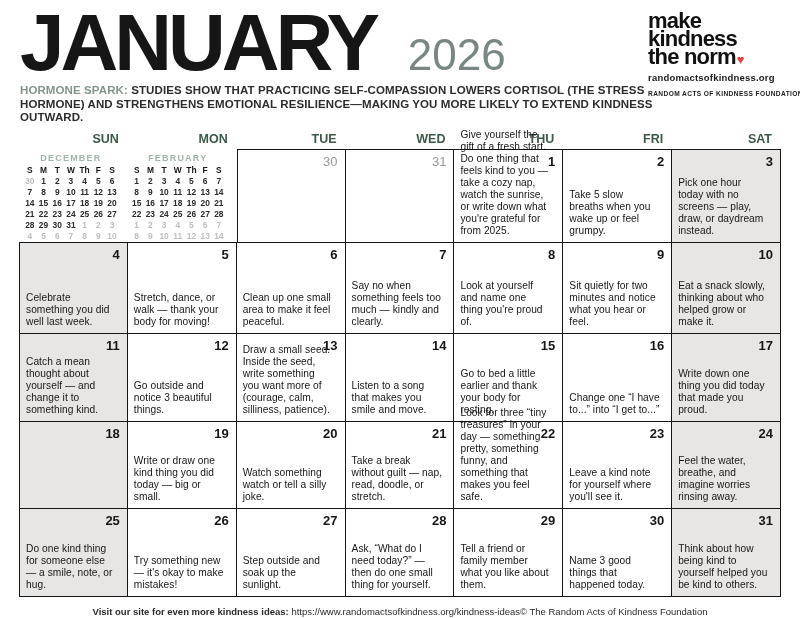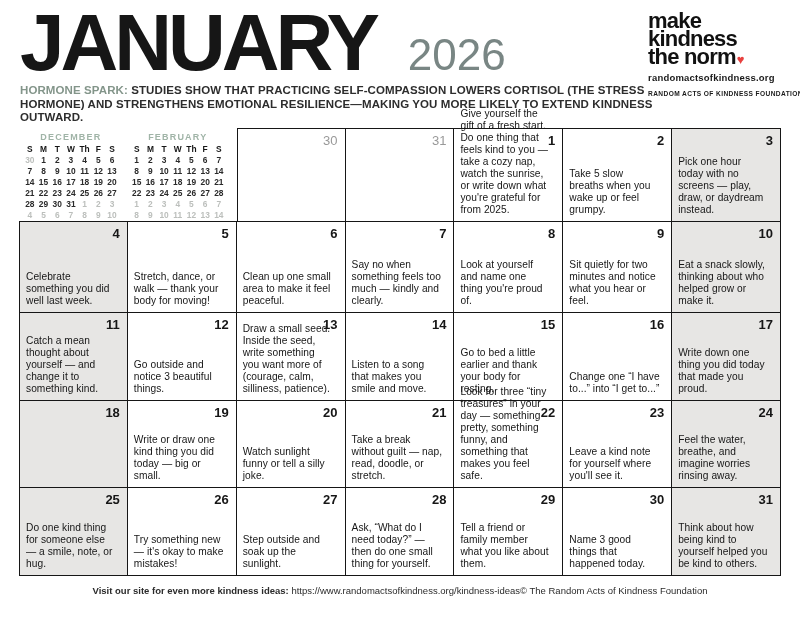--- a/index.html
+++ b/index.html
@@ -65,20 +65,29 @@
         <div>kindness</div>
         <div><span>the norm</span><span class="logo-heart">♥</span></div>
       </div>
       <div class="logo-site">randomactsofkindness.org</div>
       <div class="logo-foundation">RANDOM ACTS OF KINDNESS FOUNDATION</div>
     </div>
   </div>
 
   <div class="spark"><span class="spark-label">HORMONE SPARK:</span><span> STUDIES SHOW THAT PRACTICING SELF-COMPASSION LOWERS CORTISOL (THE STRESS HORMONE) AND STRENGTHENS EMOTIONAL RESILIENCE—MAKING YOU MORE LIKELY TO EXTEND KINDNESS OUTWARD.</span></div>
 
+  <div class="dow-row">
+      <div class="dow">SUN</div>
+      <div class="dow">MON</div>
+      <div class="dow">TUE</div>
+      <div class="dow">WED</div>
+      <div class="dow">THU</div>
+      <div class="dow">FRI</div>
+      <div class="dow">SAT</div>
+    </div>
 
   <div class="grid">
       <div class="minical-wrap">
         <div class="minical">
           <div class="minical-title">DECEMBER</div>
           <div class="minical-grid">
             <div class="mc dowh">S</div>
             <div class="mc dowh">M</div>
             <div class="mc dowh">T</div>
             <div class="mc dowh">W</div>
@@ -260,21 +269,21 @@
       </div>
       <div class="cell shaded left">
         <span class="num">18</span>
       </div>
       <div class="cell">
         <span class="num">19</span>
         <div class="task">Write or draw one kind thing you did today — big or small.</div>
       </div>
       <div class="cell">
         <span class="num">20</span>
-        <div class="task">Watch sunlight funny or tell a silly joke.</div>
+        <div class="task">Watch something watch or tell a silly joke.</div>
       </div>
       <div class="cell">
         <span class="num">21</span>
         <div class="task">Take a break without guilt — nap, read, doodle, or stretch.</div>
       </div>
       <div class="cell">
         <span class="num">22</span>
         <div class="task">Look for three “tiny treasures” in your day — something pretty, something funny, and something that makes you feel safe.</div>
       </div>
       <div class="cell">

